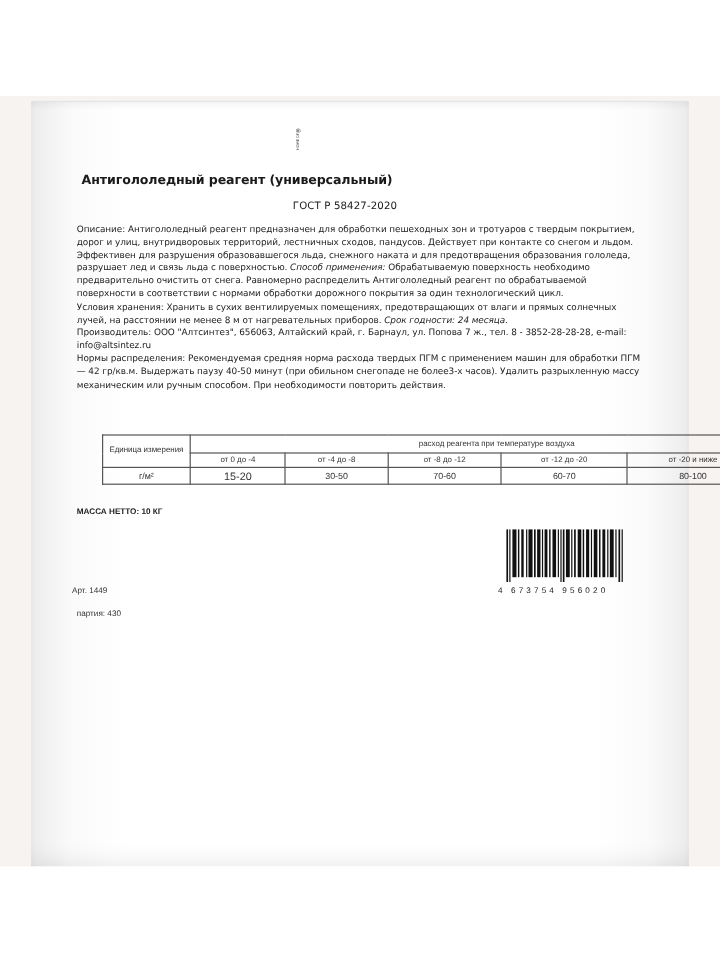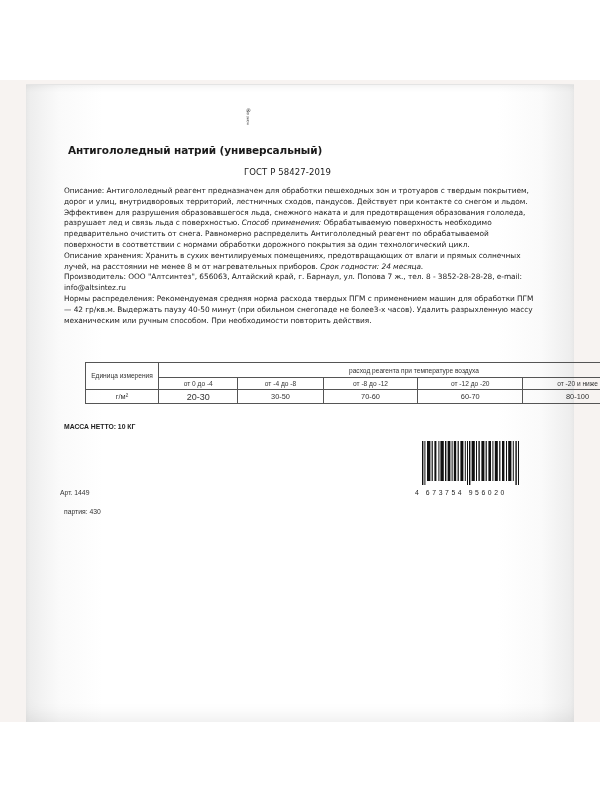--- a/index.html
+++ b/index.html
@@ -156,29 +156,29 @@
 <body>
 
 <div class="backdrop"></div>
 <div class="bag"></div>
 
 <div class="logo">
   <span class="logo-small">HOME OF</span>
   <span class="logo-reg">®</span>
 </div>
 
-<div class="title">Антигололедный натрий (универсальный)</div>
-<div class="gost">ГОСТ Р 58427-2019</div>
+<div class="title">Антигололедный реагент (универсальный)</div>
+<div class="gost">ГОСТ Р 58427-2020</div>
 
 <div class="body-text">
   <p>
     <span class="lbl">Описание:</span><span> Антигололедный реагент предназначен для обработки пешеходных зон и тротуаров с твердым покрытием, дорог и улиц, внутридворовых территорий, лестничных сходов, пандусов. Действует при контакте со снегом и льдом. Эффективен для разрушения образовавшегося льда, снежного наката и для предотвращения образования гололеда, разрушает лед и связь льда с поверхностью. </span><span class="sub">Способ применения:</span><span> Обрабатываемую поверхность необходимо предварительно очистить от снега. Равномерно распределить Антигололедный реагент по обрабатываемой поверхности в соответствии с нормами обработки дорожного покрытия за один технологический цикл.</span>
   </p>
   <p>
-    <span class="lbl">Описание хранения:</span><span> Хранить в сухих вентилируемых помещениях, предотвращающих от влаги и прямых солнечных лучей, на расстоянии не менее 8 м от нагревательных приборов. </span><span class="sub">Срок годности: 24 месяца.</span>
+    <span class="lbl">Условия хранения:</span><span> Хранить в сухих вентилируемых помещениях, предотвращающих от влаги и прямых солнечных лучей, на расстоянии не менее 8 м от нагревательных приборов. </span><span class="sub">Срок годности: 24 месяца.</span>
   </p>
   <p>
     <span class="lbl">Производитель:</span><span> ООО "Алтсинтез", 656063, Алтайский край, г. Барнаул, ул. Попова 7 ж., тел. 8 - 3852-28-28-28, e-mail: info@altsintez.ru</span>
   </p>
   <p>
     <span class="lbl">Нормы распределения:</span><span> Рекомендуемая средняя норма расхода твердых ПГМ с применением машин для обработки ПГМ — 42 гр/кв.м. Выдержать паузу 40-50 минут (при обильном снегопаде не более3-х часов). Удалить разрыхленную массу механическим или ручным способом. При необходимости повторить действия.</span>
   </p>
 </div>
 
 <table class="rates">
@@ -189,21 +189,21 @@
   </tr>
   <tr class="h2">
     <td>от 0 до -4</td>
     <td>от -4 до -8</td>
     <td>от -8 до -12</td>
     <td>от -12 до -20</td>
     <td>от -20 и ниже</td>
   </tr>
   <tr class="d">
     <td>г/м²</td>
-    <td class="big">20-30</td>
+    <td class="big">15-20</td>
     <td>30-50</td>
     <td>70-60</td>
     <td>60-70</td>
     <td>80-100</td>
   </tr>
 </tbody>
   </table>
 
 <div class="net">МАССА НЕТТО: 10 КГ</div>
 <div class="art">Арт. 1449</div>

